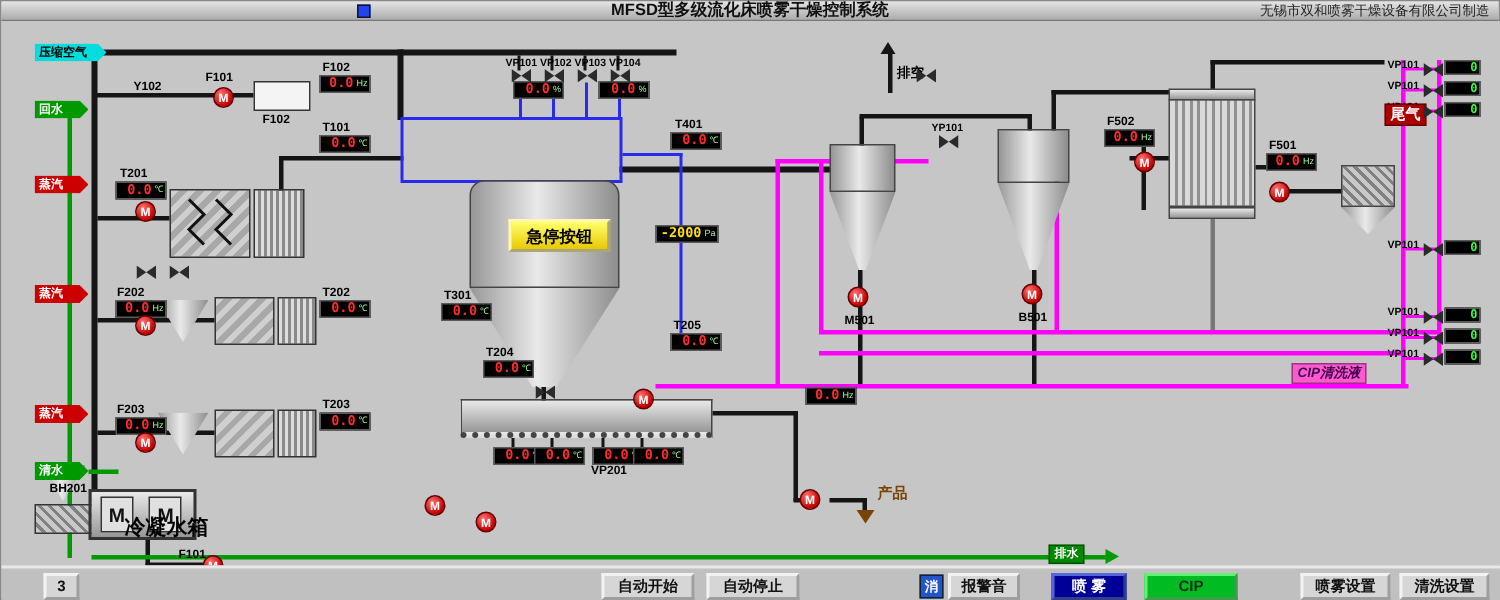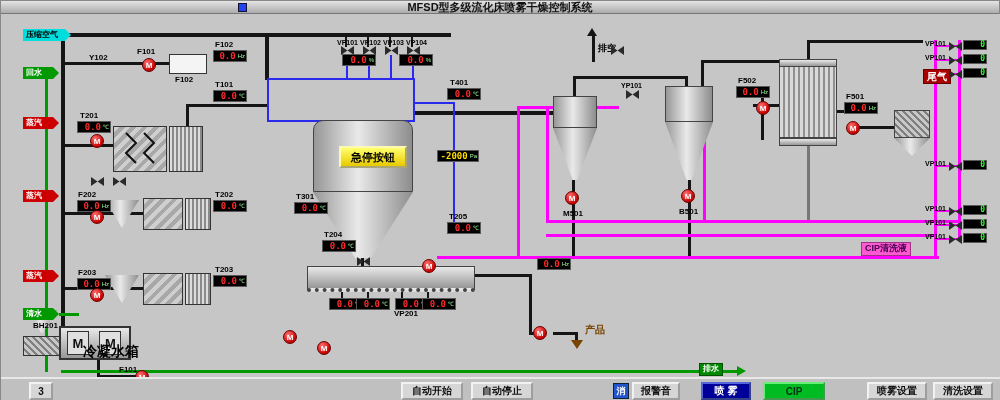--- a/index.html
+++ b/index.html
@@ -44,20 +44,21 @@
   .cip{left:762px;width:62px;background:#00bb22;color:#003311;border:2px outset #66ee77}
 </style>
 </head>
 <body>
 
 <div id="screen">
 
   <div id="header">
     <div class="hdr-title">MFSD型多级流化床喷雾干燥控制系统</div>
     <div class="hdr-icon"></div>
+    <div class="hdr-right">无锡市双和喷雾干燥设备有限公司制造</div>
   </div>
 
   <div id="diagram">
 
     <div class="eq" style="left:266px;top:64px;width:148px;height:44px;border:2px solid #2a2aee"></div>
     <div class="eq metal" style="left:312px;top:106px;width:100px;height:72px;border:1px solid #444;border-radius:10px 10px 0 0"></div>
     <div class="eq metal" style="left:312px;top:178px;width:100px;height:66px;clip-path:polygon(0 0,100% 0,58% 100%,42% 100%)"></div>
     <button class="estop">急停按钮</button>
     <div class="eq metalv" style="left:306px;top:252px;width:168px;height:26px;border:1px solid #444;border-bottom:4px dotted #444"></div>
 
@@ -199,21 +200,21 @@
       <span class="dlabel" style="left: 82px; top: 330px; font-size: 14px;">冷凝水箱</span>
       <span class="dlabel" style="left: 118px; top: 352px;">F101</span>
       <span class="dlabel" style="left: 584px; top: 310px; color: rgb(122, 68, 0); font-size: 10px;">产品</span>
       <span class="dlabel" style="left: 924px; top: 26px; font-size: 7px;">VP101</span>
       <span class="dlabel" style="left: 924px; top: 40px; font-size: 7px;">VP101</span>
       <span class="dlabel" style="left: 924px; top: 54px; font-size: 7px;">VP101</span>
       <span class="dlabel" style="left: 924px; top: 146px; font-size: 7px;">VP101</span>
       <span class="dlabel" style="left: 924px; top: 191px; font-size: 7px;">VP101</span>
       <span class="dlabel" style="left: 924px; top: 205px; font-size: 7px;">VP101</span>
       <span class="dlabel" style="left: 924px; top: 219px; font-size: 7px;">VP101</span>
-      <span class="dlabel boxed" style="left: 860px; top: 228px; color: rgb(68, 0, 78); background: rgb(255, 90, 210); font-size: 9px;">CIP清洗液</span>
+      <span class="dlabel boxed" style="left: 860px; top: 228px; color: rgb(68, 0, 78); background: rgb(255, 90, 210); font-size: 9px; font-style: italic;">CIP清洗液</span>
       <span class="dlabel boxed" style="left: 922px; top: 33px; color: rgb(255, 255, 255); background: rgb(170, 0, 0); font-size: 10px; margin-top: 22px;">尾气</span>
       <span class="dlabel boxed" style="left: 698px; top: 349px; color: rgb(255, 255, 255); background: rgb(0, 136, 0); font-size: 8px;">排水</span>
       <div class="disp" style="left: 212px; top: 36px; width: 34px;">
         <span class="val">0.0</span>
         <span class="unit">Hz</span>
       </div>
       <div class="disp" style="left: 212px; top: 76px; width: 34px;">
         <span class="val">0.0</span>
         <span class="unit">℃</span>
       </div>

